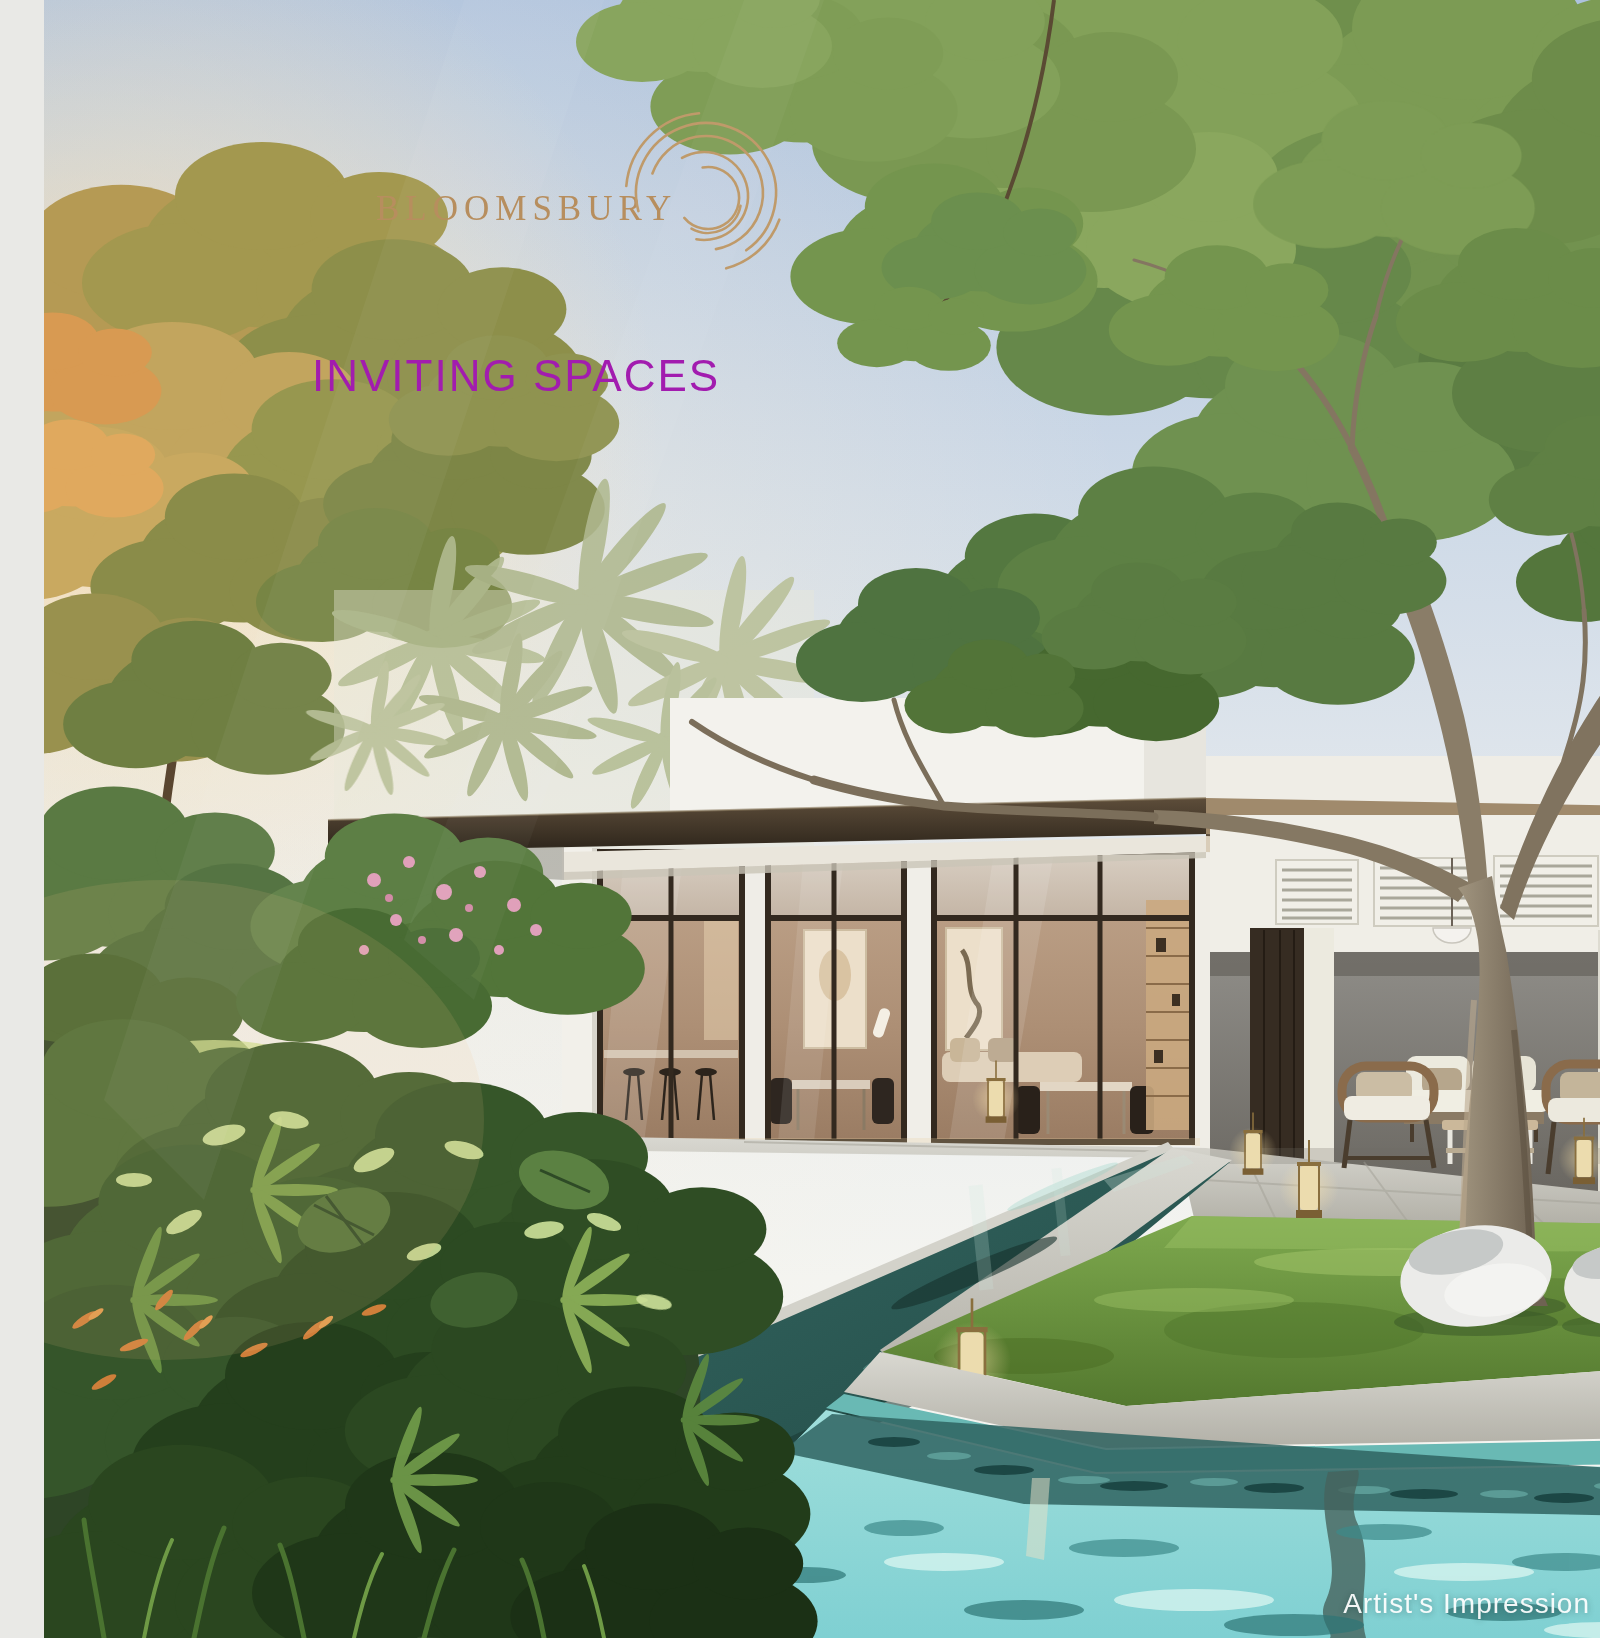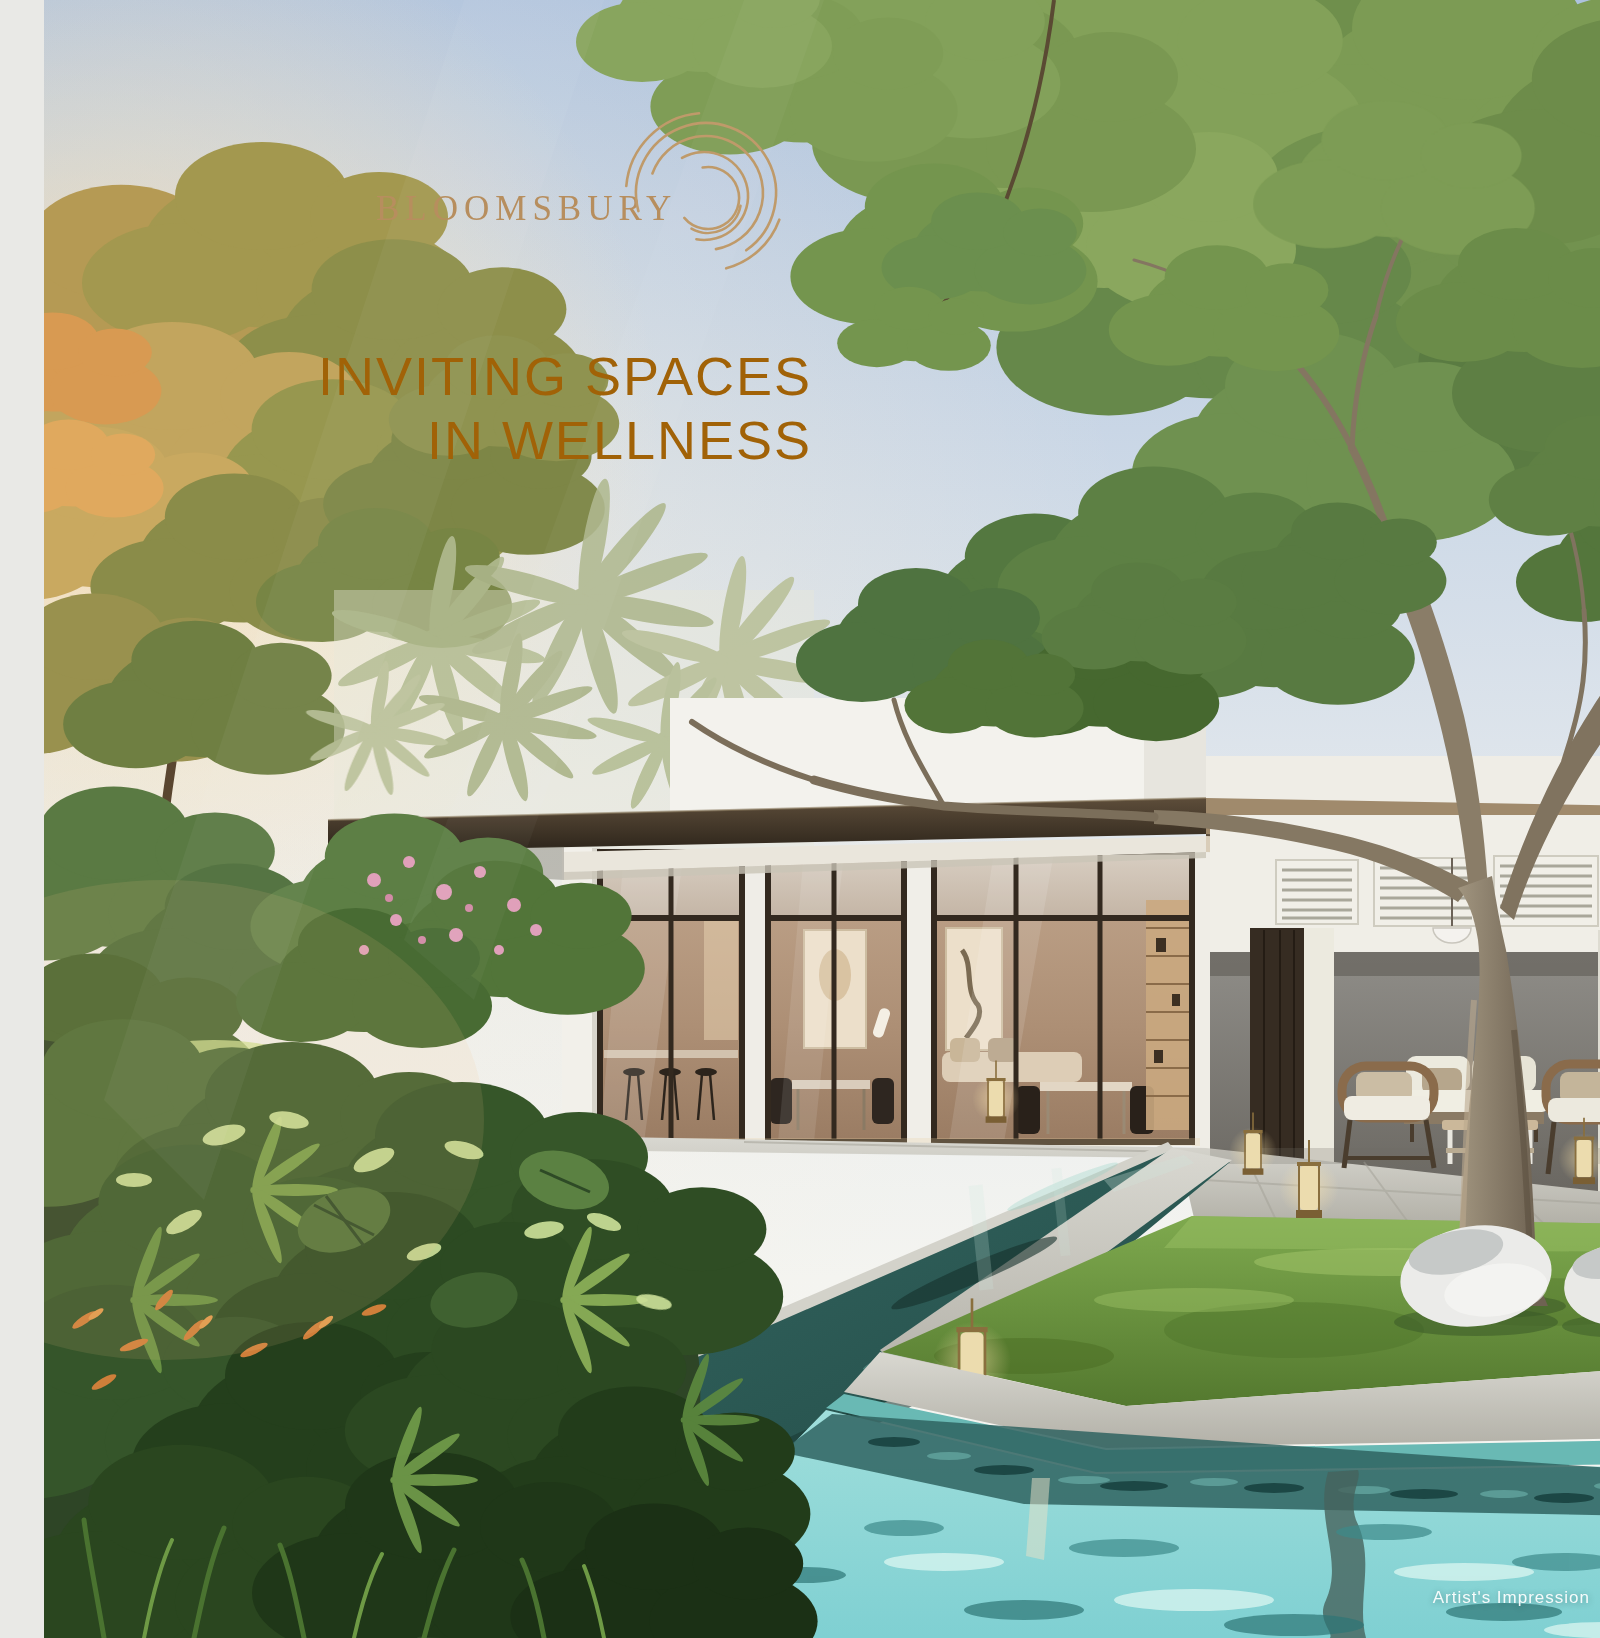--- a/index.html
+++ b/index.html
@@ -3,24 +3,24 @@
 <meta charset="utf-8">
 <style>
   html,body{margin:0;padding:0;background:#e9e9e6;}
   .stage{position:relative;width:1600px;height:1638px;overflow:hidden;
          font-family:"Liberation Sans", sans-serif;margin-left:44px;}
   .stage svg.scene{position:absolute;left:0;top:0;width:1600px;height:1638px;display:block;}
   .logo{position:absolute;left:332px;top:185px;color:#b78e5e;}
   .logo .bl{font-family:"Liberation Serif", serif;font-size:35px;line-height:47px;
             letter-spacing:6px;font-weight:400;white-space:nowrap;}
   .logo-mark{position:absolute;left:560px;top:95px;width:210px;height:200px;}
-  .headline{position:absolute;left:268px;top:344px;width:500px;text-align:right;
-            color:#a16207;font-size:54px;line-height:64px;letter-spacing:2px;font-weight:400;}
+  .headline{position:absolute;left:268px;top:344px;width:500px;text-align:left;
+            color:#a21caf;font-size:44px;line-height:64px;letter-spacing:2px;font-weight:400;}
   .caption{position:absolute;right:54px;top:1588px;color:rgba(255,255,255,.93);
-           font-size:17px;letter-spacing:1px;text-shadow:0 1px 6px rgba(0,40,40,.35);}
+           font-size:28px;letter-spacing:1px;text-shadow:0 1px 6px rgba(0,40,40,.35);}
 </style>
 </head>
 <body>
 
 <div class="stage">
 
 <svg class="scene" viewBox="0 0 1600 1638" xmlns="http://www.w3.org/2000/svg">
   <defs>
     <linearGradient id="sky" x1="0" y1="0" x2="0" y2="1">
       <stop offset="0" stop-color="#adc2de"></stop>
@@ -628,18 +628,17 @@
     <path d="M638 157.9 A44 44 0 1 1 652.4 239.3"></path>
     <path d="M658.6 167.5 A31 31 0 1 1 640.3 217.9"></path>
     <path d="M582.3 186 A80 80 0 0 1 655 113.3"></path>
     <path d="M735.3 219.7 A78 78 0 0 1 682.2 268.3"></path>
     <path d="M696.5 205.7 A33 33 0 0 1 647.5 228.6"></path>
   </g>
 </svg>
 
 <div class="headline">
   <div>INVITING SPACES</div>
-  <div>IN WELLNESS</div>
 </div>
 
 <div class="caption">Artist's Impression</div>
 
 </div>
 
 </body></html>

